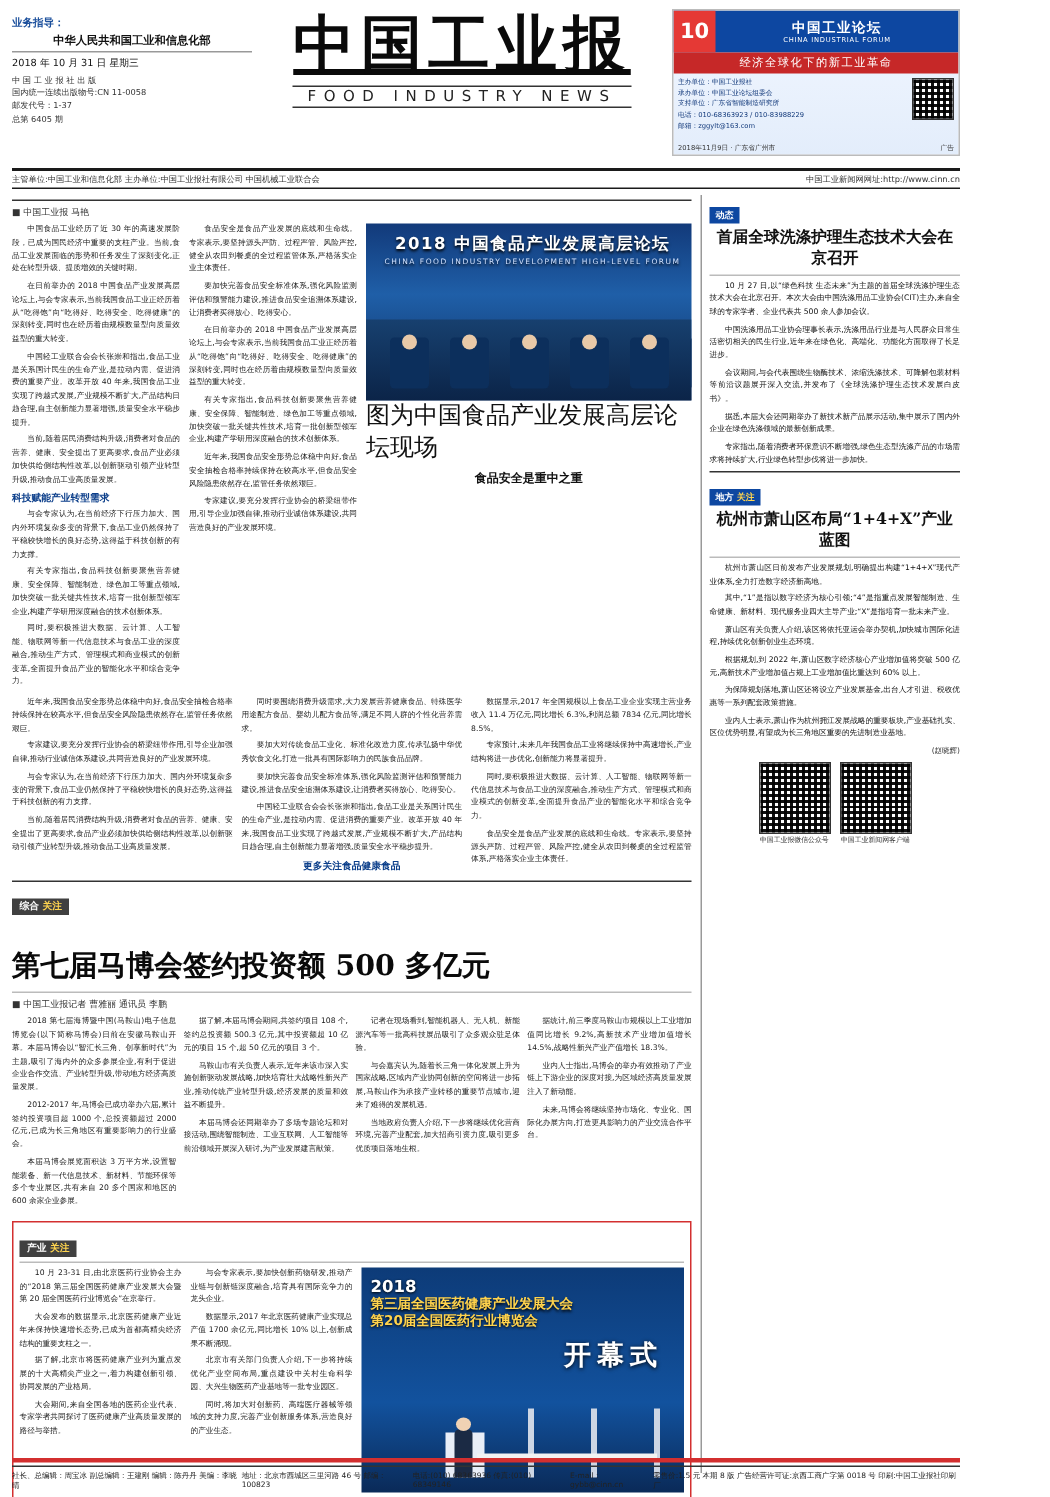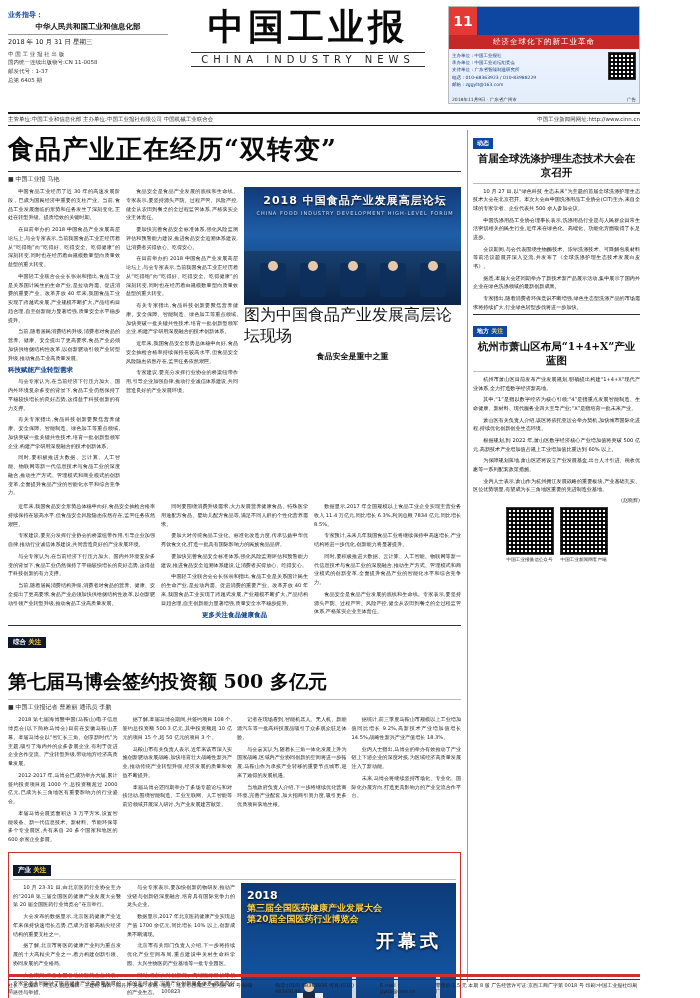--- a/index.html
+++ b/index.html
@@ -14,21 +14,21 @@
   .page{position:relative;width:648px;height:998px;box-sizing:border-box;padding:6px 8px;}
 
   
   .masthead{display:flex;align-items:flex-start;height:104px;border-bottom:2px solid #1a1a1a;padding-bottom:2px;}
   .mh-left{width:160px;font-size:6px;line-height:1.5;color:#111;padding-top:4px;}
   .mh-left .guide{font-weight:bold;font-size:7px;color:#1b4f9c;}
   .mh-left .org{font-weight:bold;font-size:7.5px;text-align:center;border-bottom:1px solid #999;padding-bottom:2px;margin-bottom:3px;}
   .mh-left .dateline{font-size:6.5px;margin-bottom:2px;}
   .mh-left .meta{font-size:5.5px;color:#333;line-height:1.6;}
   .mh-center{flex:1;text-align:center;padding-top:2px;}
-  .mh-title{font-family:"DejaVu Serif","Liberation Serif",serif;font-weight:bold;font-size:36px;letter-spacing:4px;line-height:1.05;color:#0a0a0a;}
+  .mh-title{font-family:"DejaVu Serif","Liberation Serif",serif;font-weight:bold;font-size:41px;letter-spacing:4px;line-height:1.05;color:#0a0a0a;text-decoration:underline;}
   .mh-sub{font-size:10px;letter-spacing:5px;margin-top:6px;color:#222;border-top:1px solid #333;border-bottom:1px solid #333;display:inline-block;padding:1px 10px;}
   .mh-right{width:190px;border:1px solid #bbb;height:96px;position:relative;background:linear-gradient(180deg,#f2f7ff,#e3edfb);overflow:hidden;}
   .ad-head{display:flex;align-items:center;background:#0d47a1;color:#fff;height:28px;}
   .ad-badge{width:28px;height:28px;background:#e53935;color:#fff;font-size:14px;font-weight:bold;display:flex;align-items:center;justify-content:center;}
   .ad-logo{flex:1;text-align:center;font-size:9px;font-weight:bold;letter-spacing:1px;}
   .ad-logo small{display:block;font-size:4.5px;letter-spacing:.5px;font-weight:normal;}
   .ad-tag{background:#c62828;color:#fff;font-size:7.5px;text-align:center;padding:2px 0;letter-spacing:1px;}
   .ad-body{display:flex;font-size:4.5px;padding:3px;gap:3px;color:#11387a;}
   .ad-body .col{flex:1;line-height:1.6;}
   .ad-qr{width:26px;height:26px;background:
@@ -72,21 +72,21 @@
   .ph-bj .bnr span{color:#fff;display:block;font-size:11px;}
   .ph-bj .kai{position:absolute;right:14px;top:46px;color:#fff;font-size:18px;font-weight:bold;letter-spacing:4px;text-shadow:0 1px 3px #000;}
   .ph-bj .podium{position:absolute;left:56px;bottom:10px;width:26px;height:30px;background:#e9eef7;}
   .ph-bj .ribbon{position:absolute;right:18px;bottom:22px;width:120px;height:4px;background:#f2f2f2;}
   .ph-bj .pole{position:absolute;bottom:10px;width:4px;height:46px;background:#cdd6e4;}
   .ph-bj .man{position:absolute;bottom:10px;width:12px;height:32px;background:#1b2a44;border-radius:3px 3px 0 0;}
   .ph-bj .man::after{content:"";position:absolute;top:-8px;left:1px;width:10px;height:9px;border-radius:50%;background:#f0d2b4;}
 
   
   .feature{border:1.5px solid #d32f2f;padding:4px;margin-top:5px;}
-  .tagline{display:inline-block;background:#0f172a;color:#fff;font-size:6.5px;padding:1px 5px;font-weight:bold;}
+  .tagline{display:inline-block;background:#404040;color:#fff;font-size:6.5px;padding:1px 5px;font-weight:bold;}
   .tagline .g{color:#ffd54f;}
   .headline2{font-size:19px;margin:21px 0 4px;}
   .headline3{font-size:16px;margin:3px 0 4px;}
 
   
   .rc-tag{display:inline-block;background:#0d47a1;color:#fff;font-size:6px;padding:1px 4px;font-weight:bold;}
   .rc-h{font-family:"DejaVu Serif","Liberation Serif",serif;font-weight:bold;font-size:10.5px;line-height:1.32;margin:3px 0 3px;text-align:center;}
   .rc-tx{font-size:5.1px;line-height:1.7;text-align:justify;}
   .rc-tx p{margin:0 0 3px;text-indent:2em;}
   .rc-sign{text-align:right;font-size:5px;color:#333;margin-top:2px;}
@@ -115,26 +115,30 @@
       <div class="org">中华人民共和国工业和信息化部</div>
       <div class="dateline">2018 年 10 月 31 日  星期三</div>
       <div class="meta">中 国 工 业 报 社 出 版</div>
       <div class="meta">国内统一连续出版物号:CN 11-0058</div>
       <div class="meta">邮发代号：1-37</div>
       <div class="meta">总第 6405 期</div>
     </div>
 
     <div class="mh-center">
       <div class="mh-title hl">中国工业报</div>
-      <div class="mh-sub">CHINA  INDUSTRY  NEWS</div>
+      <div class="mh-sub">FOOD  INDUSTRY  NEWS</div>
     </div>
 
     <div class="mh-right">
       <div class="ad-head">
-        <div class="ad-badge">11</div>
+        <div class="ad-badge">10</div>
+        <div class="ad-logo">
+          <span>中国工业论坛</span>
+          <small>CHINA INDUSTRIAL FORUM</small>
+        </div>
       </div>
       <div class="ad-tag">经济全球化下的新工业革命</div>
       <div class="ad-body">
         <div class="col">
           <div>主办单位：中国工业报社</div>
           <div>承办单位：中国工业论坛组委会</div>
           <div>支持单位：广东省智能制造研究所</div>
           <div>电话：010-68363923 / 010-83988229</div>
           <div>邮箱：zggylt@163.com</div>
         </div>
@@ -150,21 +154,20 @@
   <div class="mh-strip">
     <span>主管单位:中国工业和信息化部   主办单位:中国工业报社有限公司   中国机械工业联合会</span>
     <span>中国工业新闻网网址:http://www.cinn.cn</span>
   </div>
 
   <div class="content">
 
     <div class="main-col">
 
       <div>
-        <div class="hl headline1">食品产业正在经历“双转变”</div>
         <div class="rule"></div>
         <div class="byline">■ 中国工业报  马艳</div>
 
         <div class="cols3">
           <div class="col" style="flex:0 0 112px">
             <div class="tx">
               <p>中国食品工业经历了近 30 年的高速发展阶段，已成为国民经济中重要的支柱产业。当前,食品工业发展面临的形势和任务发生了深刻变化,正处在转型升级、提质增效的关键时期。</p>
               <p>在日前举办的 2018 中国食品产业发展高层论坛上,与会专家表示,当前我国食品工业正经历着从“吃得饱”向“吃得好、吃得安全、吃得健康”的深刻转变,同时也在经历着由规模数量型向质量效益型的重大转变。</p>
               <p>中国轻工业联合会会长张崇和指出,食品工业是关系国计民生的生命产业,是拉动内需、促进消费的重要产业。改革开放 40 年来,我国食品工业实现了跨越式发展,产业规模不断扩大,产品结构日趋合理,自主创新能力显著增强,质量安全水平稳步提升。</p>
               <p>当前,随着居民消费结构升级,消费者对食品的营养、健康、安全提出了更高要求,食品产业必须加快供给侧结构性改革,以创新驱动引领产业转型升级,推动食品工业高质量发展。</p>

